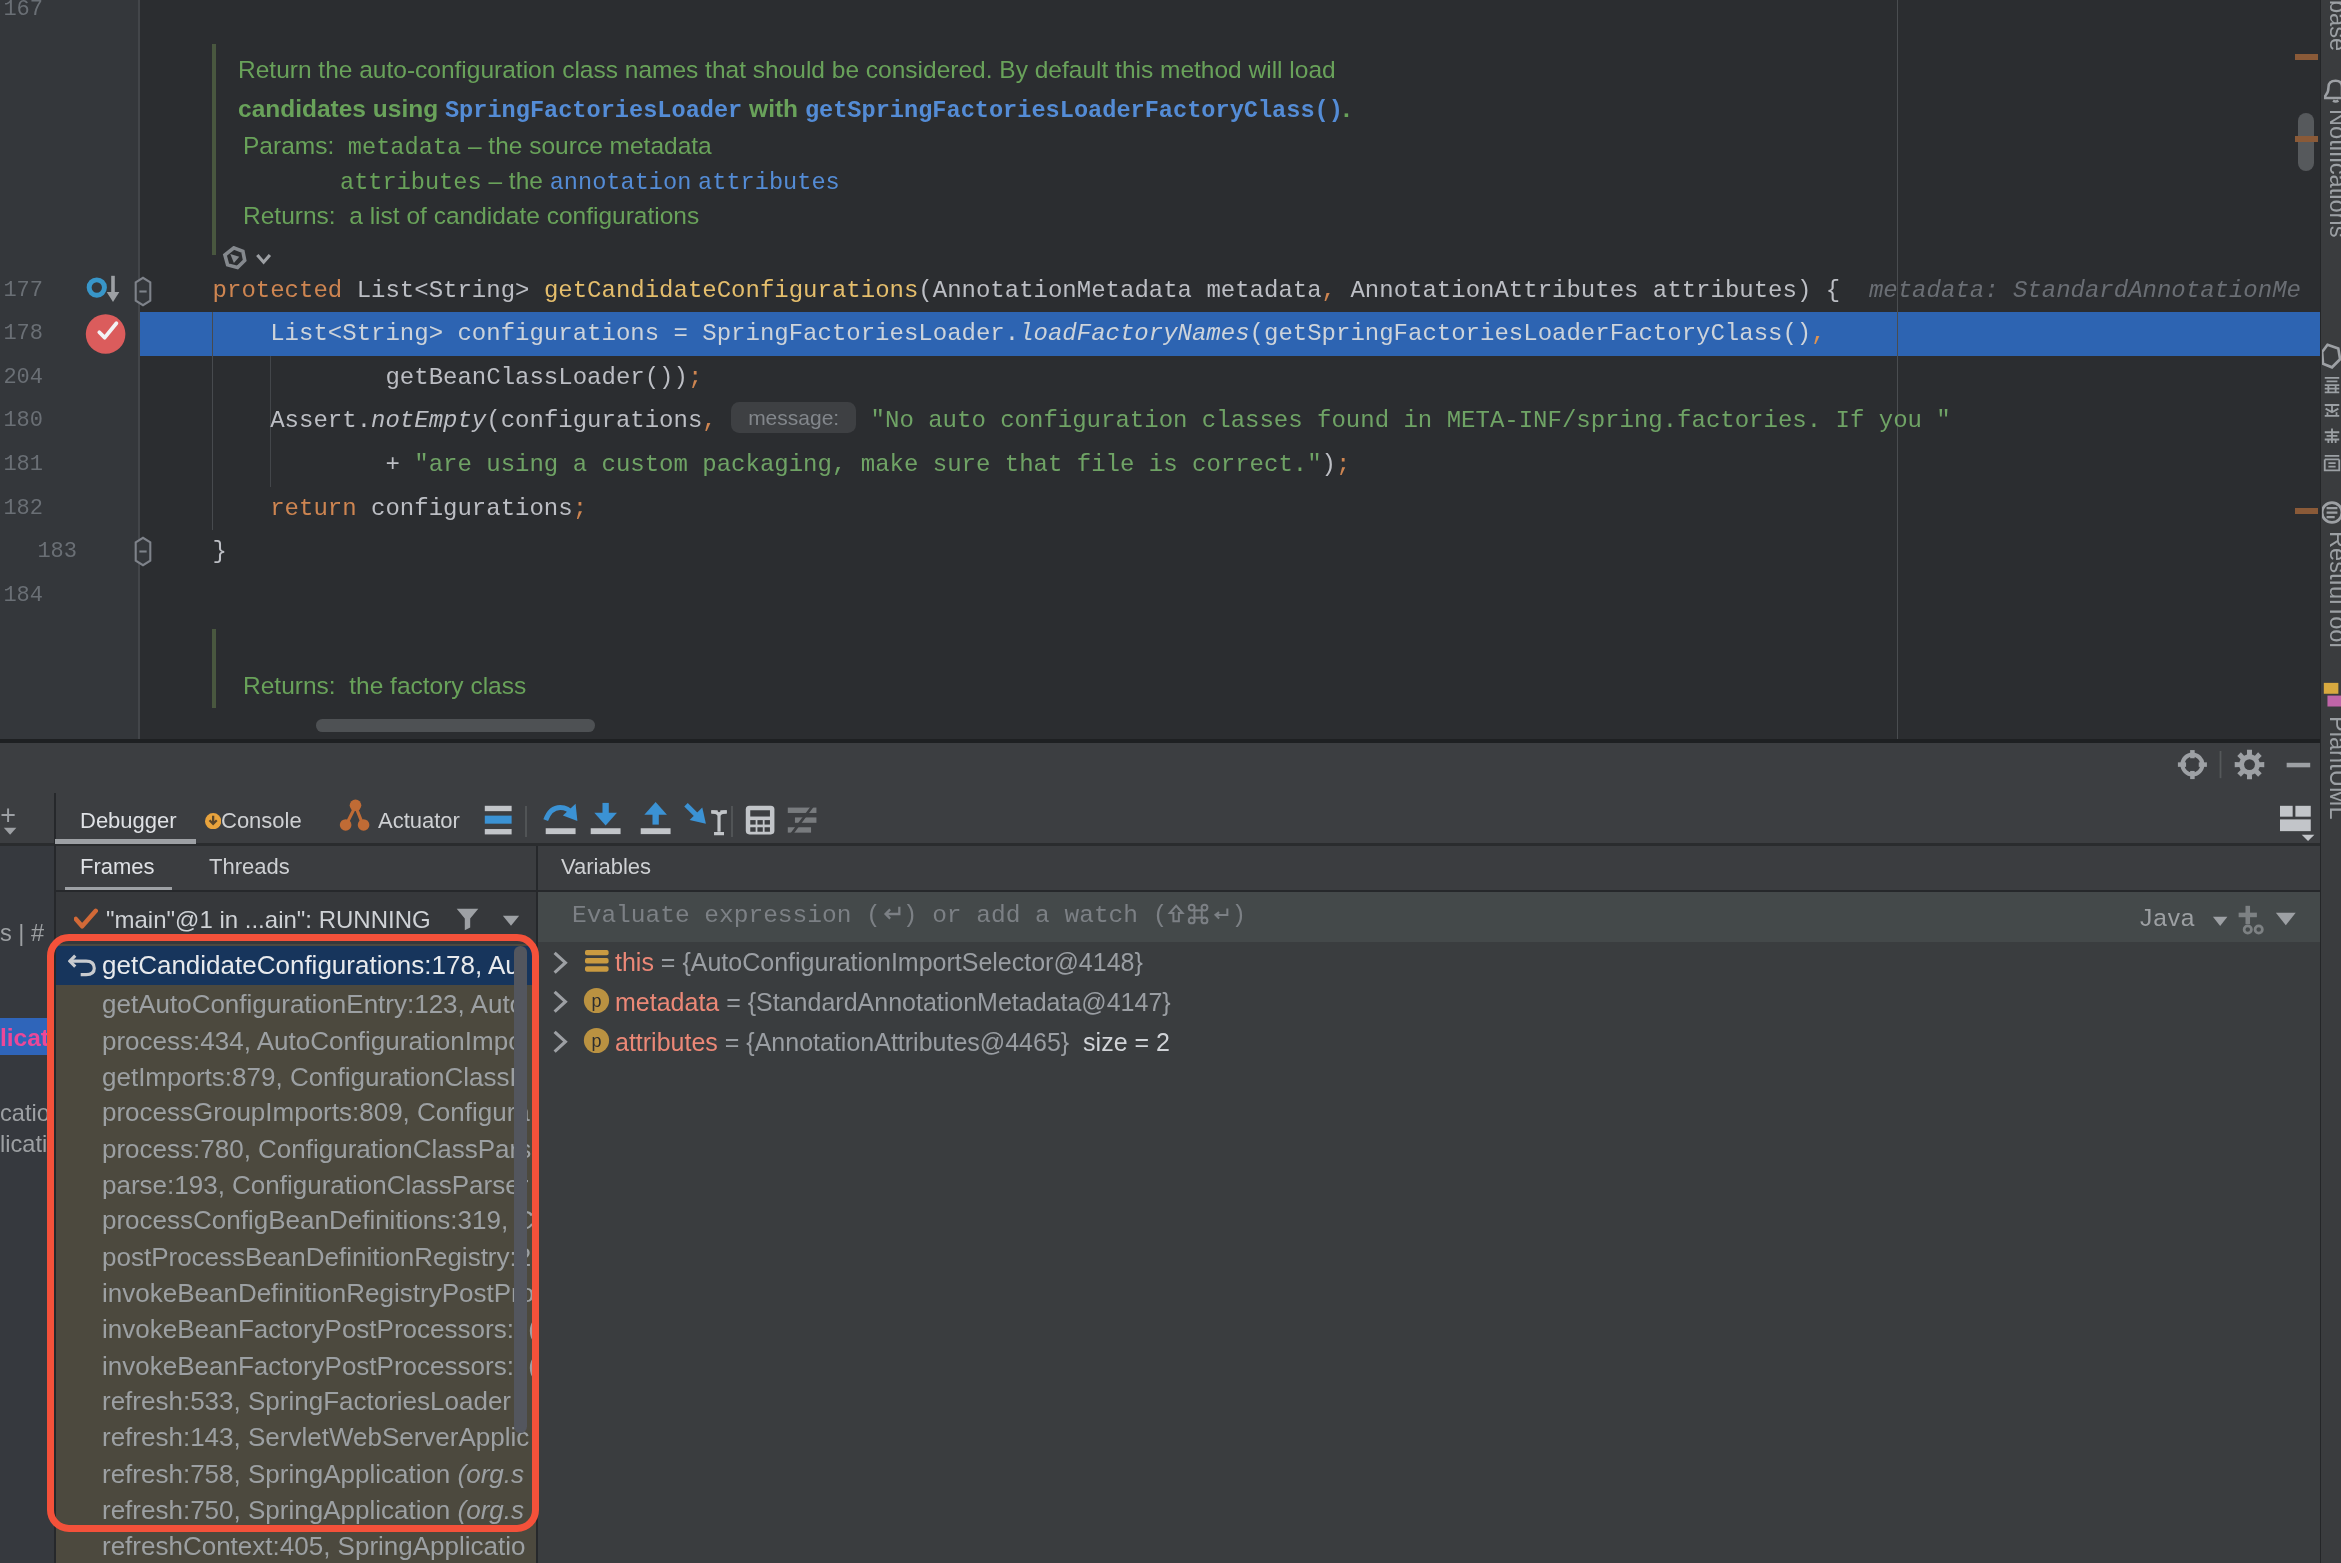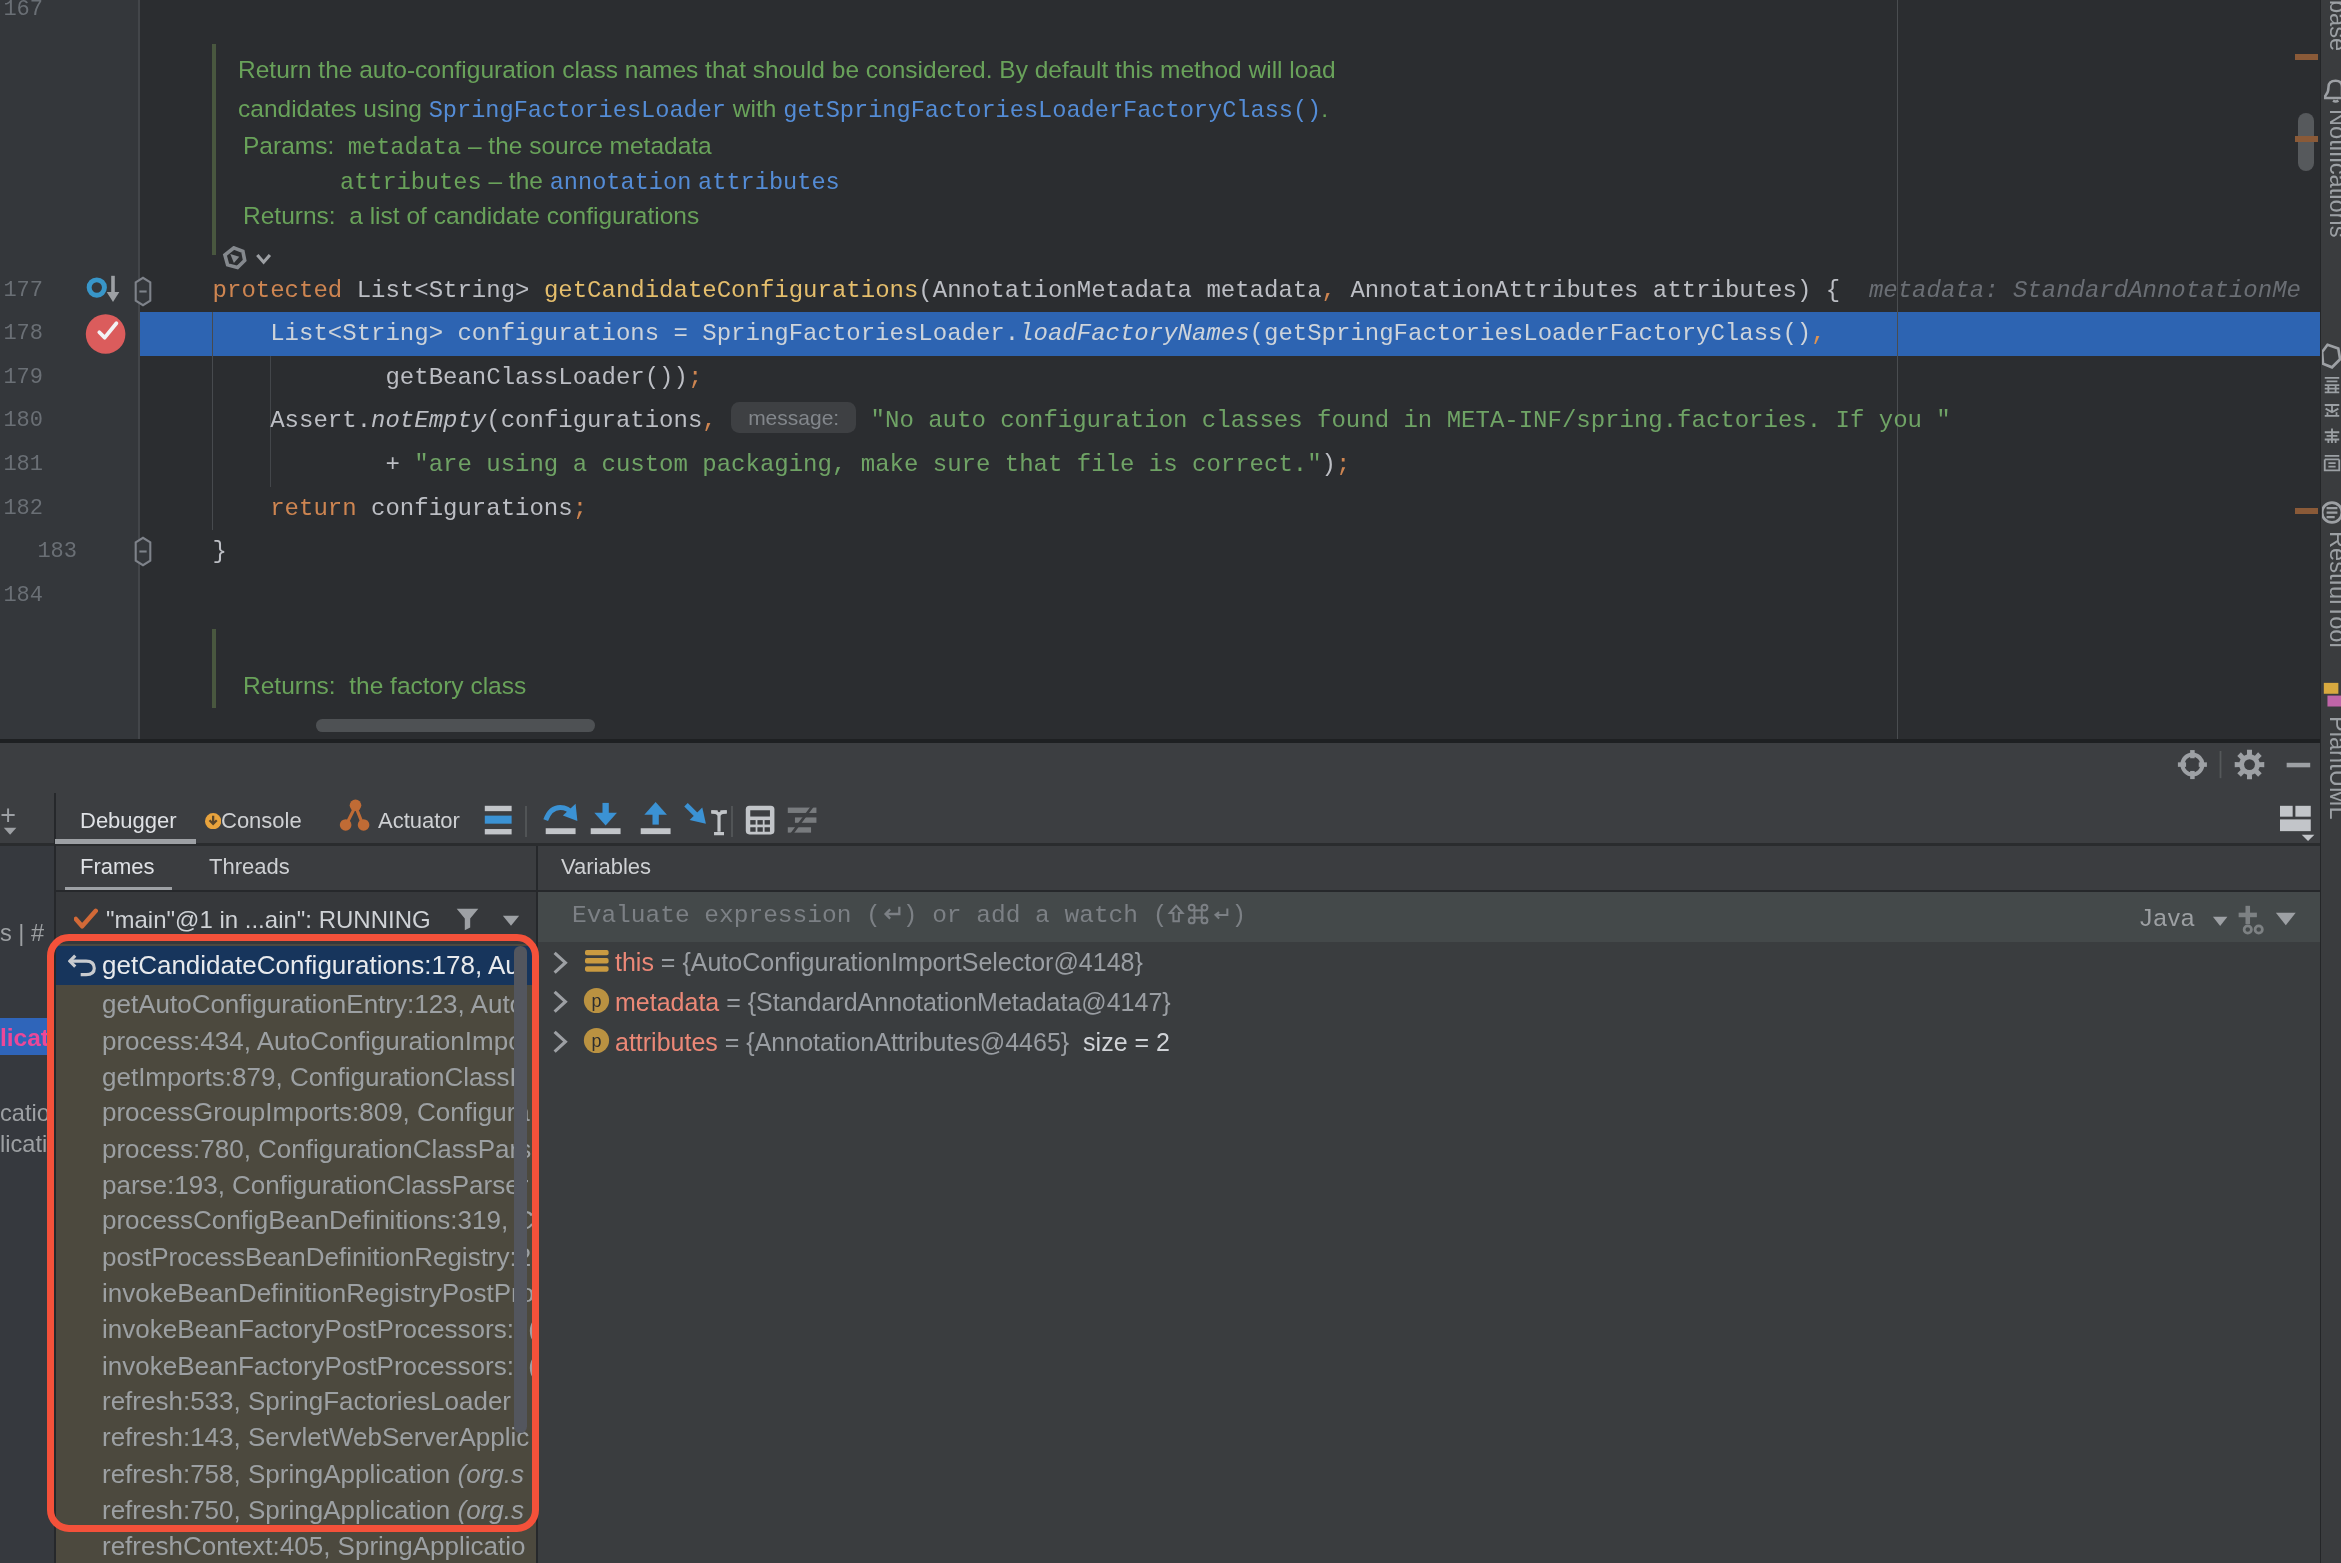--- a/index.html
+++ b/index.html
@@ -32,37 +32,37 @@
 <div id="app">
 
   <div class="abs" style="left:0;top:0;width:2342px;height:739px;background:#2B2D30;overflow:hidden;">
 
     <div class="abs" style="left:0;top:0;width:138px;height:739px;background:#34373B;"></div>
     <div class="abs" style="left:138px;top:0;width:1.8px;height:739px;background:#43464A;"></div>
 
     <div class="ln" style="top:-11.8px;">167</div>
     <div class="ln" style="top:269px;">177</div>
     <div class="ln" style="top:312px;">178</div>
-    <div class="ln" style="top:356px;">179</div>
+    <div class="ln" style="top:356px;">204</div>
     <div class="ln" style="top:399px;">180</div>
     <div class="ln" style="top:443px;">181</div>
     <div class="ln" style="top:487px;">182</div>
     <div class="ln" style="top:530px;padding-left:34px;">183</div>
     <div class="ln" style="top:574px;">184</div>
 
     <div class="abs" style="left:140px;top:312px;width:2180px;height:44px;background:#2D64B2;"></div>
 
     <div class="abs" style="left:212px;top:312px;width:0.9px;height:218px;background:#474A4E;"></div>
     <div class="abs" style="left:270px;top:356px;width:0.9px;height:131px;background:#43464A;"></div>
 
     <div class="abs" style="left:1897px;top:0;width:0.9px;height:739px;background:#4A4D50;"></div>
 
     <div class="abs" style="left:212px;top:44px;width:3.6px;height:211px;background:#49573F;"></div>
     <div class="docline" style="left:238px;top:51px;">Return the auto-configuration class names that should be considered. By default this method will load</div>
-    <div class="docline" style="left:238px;top:90px;">candidates using <span class="doccode doclink">SpringFactoriesLoader</span> with <span class="doccode doclink">getSpringFactoriesLoaderFactoryClass()</span>.</div>
+    <div class="docline" style="left:238px;top:90px;font-weight:bold;">candidates using <span class="doccode doclink">SpringFactoriesLoader</span> with <span class="doccode doclink">getSpringFactoriesLoaderFactoryClass()</span>.</div>
     <div class="docline" style="left:243px;top:127px;">Params:  <span class="doccode">metadata</span> – the source metadata</div>
     <div class="docline" style="left:340px;top:162px;"><span class="doccode">attributes</span> – the <span class="doccode doclink">annotation</span> <span class="doccode doclink">attributes</span></div>
     <div class="docline" style="left:243px;top:197px;">Returns:  a list of candidate configurations</div>
 
     <svg class="abs" style="left:221px;top:246px;" width="51" height="27" viewBox="0 0 56 30">
       <path d="M14 2 L24 6 L26 16 L18 24 L7 21 L4 10 Z" fill="none" stroke="#85898E" stroke-width="4"></path>
       <path d="M10 9 L20 12 L14 19 Z" fill="#85898E"></path>
       <path d="M40 10 L47 18 L54 10" fill="none" stroke="#9DA0A4" stroke-width="3.5"></path>
     </svg>
 

